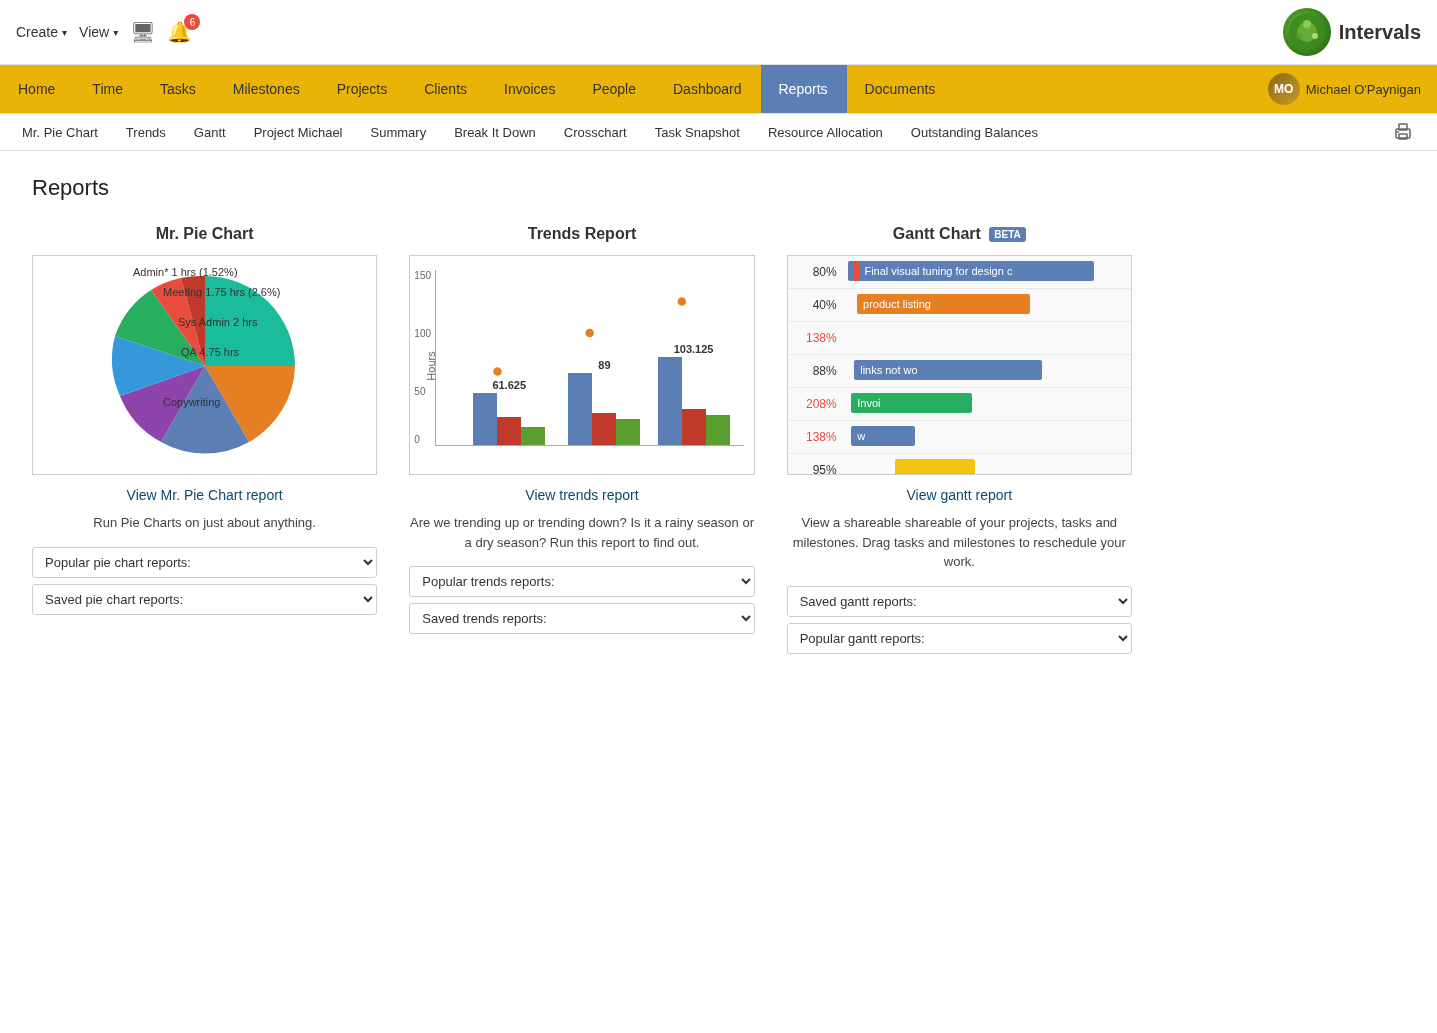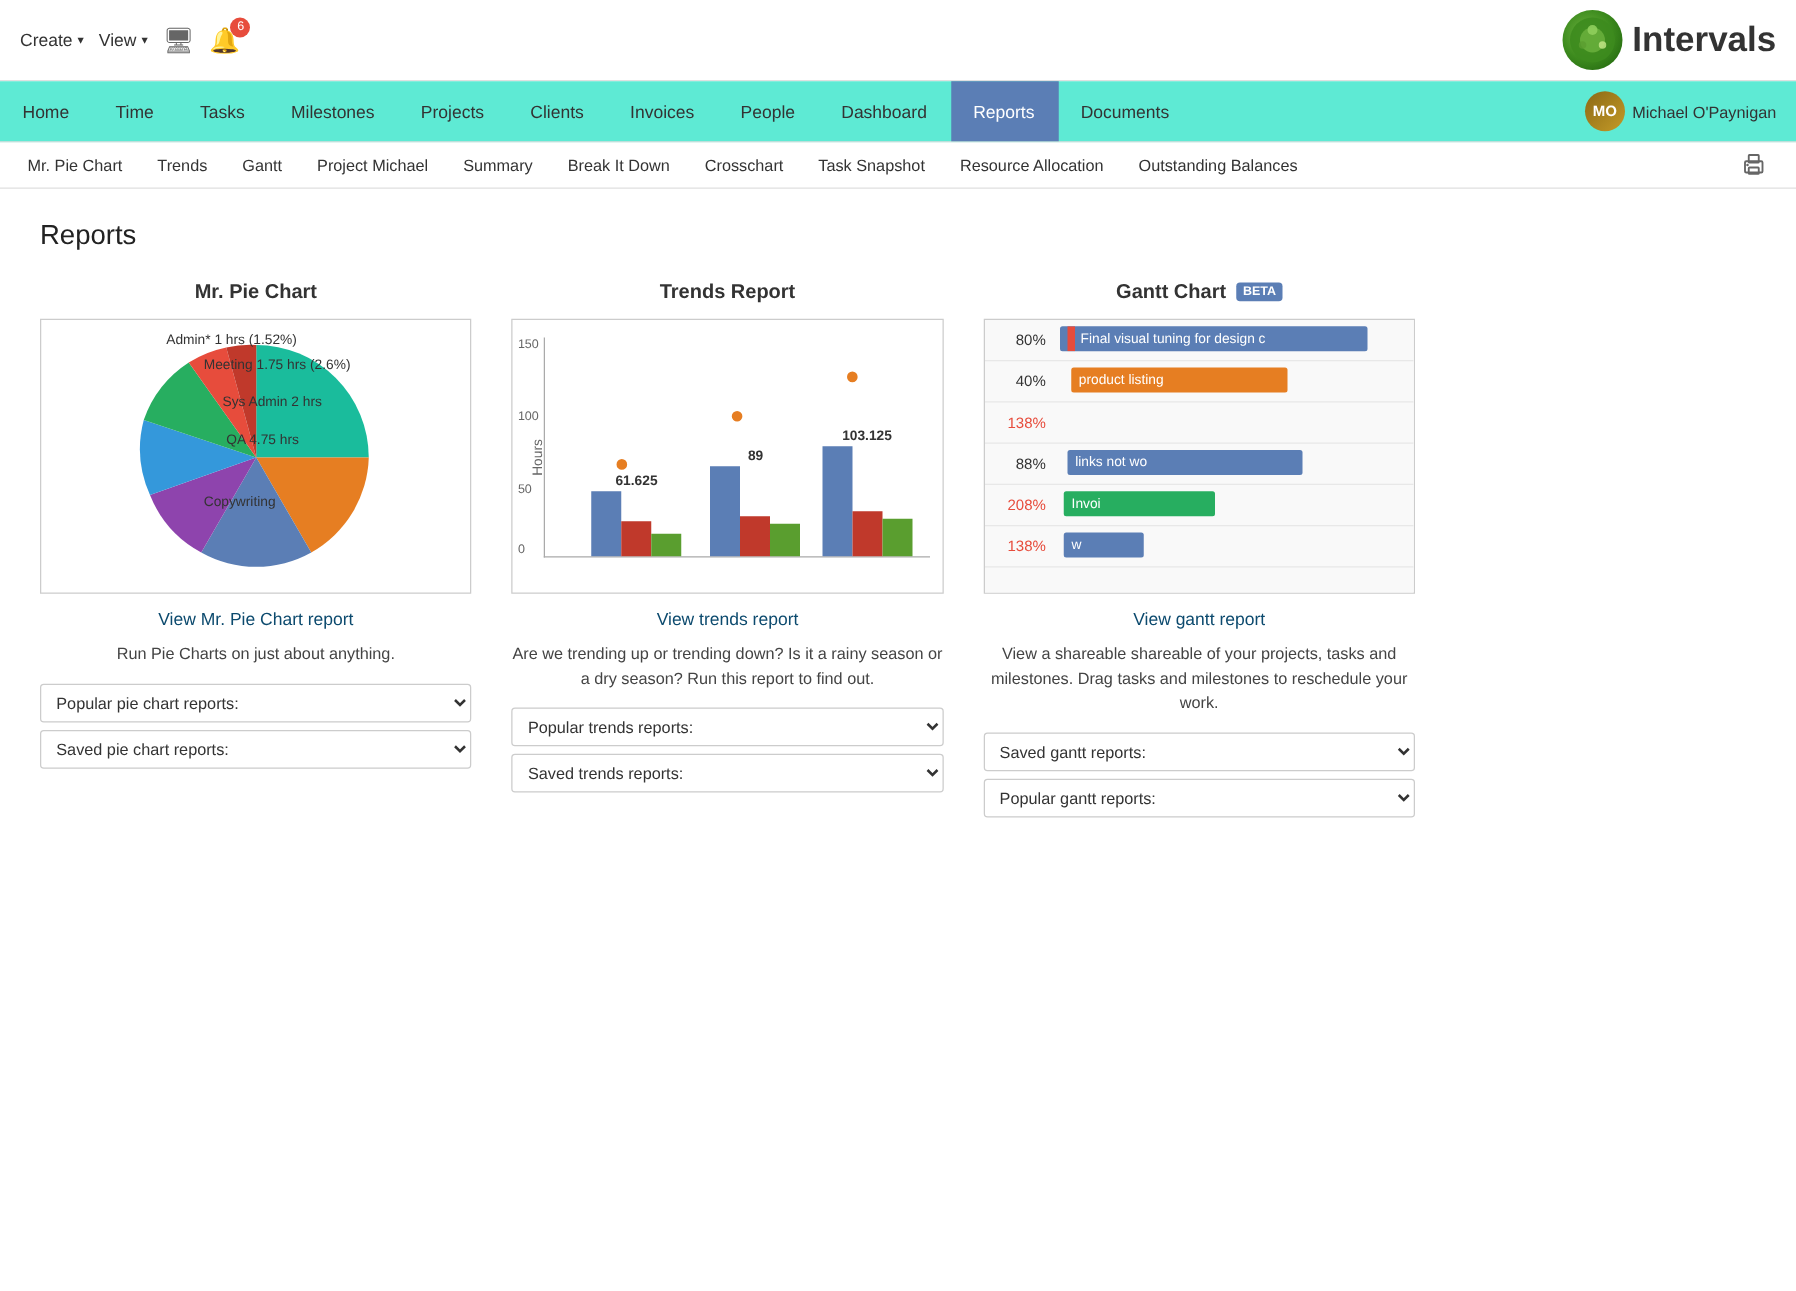--- a/index.html
+++ b/index.html
@@ -26,25 +26,25 @@
       display: flex; align-items: center; justify-content: center;
     }
     .logo-area { display: flex; align-items: center; gap: 8px; }
     .logo-circle {
       width: 48px; height: 48px;
       background: radial-gradient(circle at 40% 40%, #6db33f, #3d8b1e, #1a5c0a);
       border-radius: 50%;
       display: flex; align-items: center; justify-content: center;
       overflow: hidden;
     }
-    .logo-text { font-size: 28px; font-weight: bold; color: #333; }
+    .logo-text { font-size: 20px; font-weight: bold; color: #333; }
 
     
     .main-nav {
-      background: #5eead4;
+      background: #eab308;
       border-bottom: 1px solid #ddd;
       display: flex;
       align-items: stretch;
     }
     .main-nav a {
       padding: 12px 18px;
       text-decoration: none;
       color: #333;
       font-size: 14px;
       display: flex; align-items: center;
@@ -440,20 +440,28 @@
 
           <div class="gantt-row">
             <div class="gantt-label" style="color:#e74c3c;">138%</div>
             <div class="gantt-bar-area">
               <div class="gantt-bar" style="background:#5b7eb5;left:3%;width:22%;top:5px;">
                 <span>w</span>
               </div>
             </div>
           </div>
 
+          <div class="gantt-row">
+            <div class="gantt-label">95%</div>
+            <div class="gantt-bar-area">
+              <div class="gantt-bar" style="background:#f1c40f;left:18%;width:28%;top:5px;color:#333;">
+                <span></span>
+              </div>
+            </div>
+          </div>
         </div>
       </div>
       <a href="#" class="report-link">
         <span>View gantt report</span>
       </a>
       <p class="report-desc">View a shareable shareable of your projects, tasks and milestones. Drag tasks and milestones to reschedule your work.</p>
       <select class="report-select">
         <option>Saved gantt reports:</option>
       </select>
       <select class="report-select">

